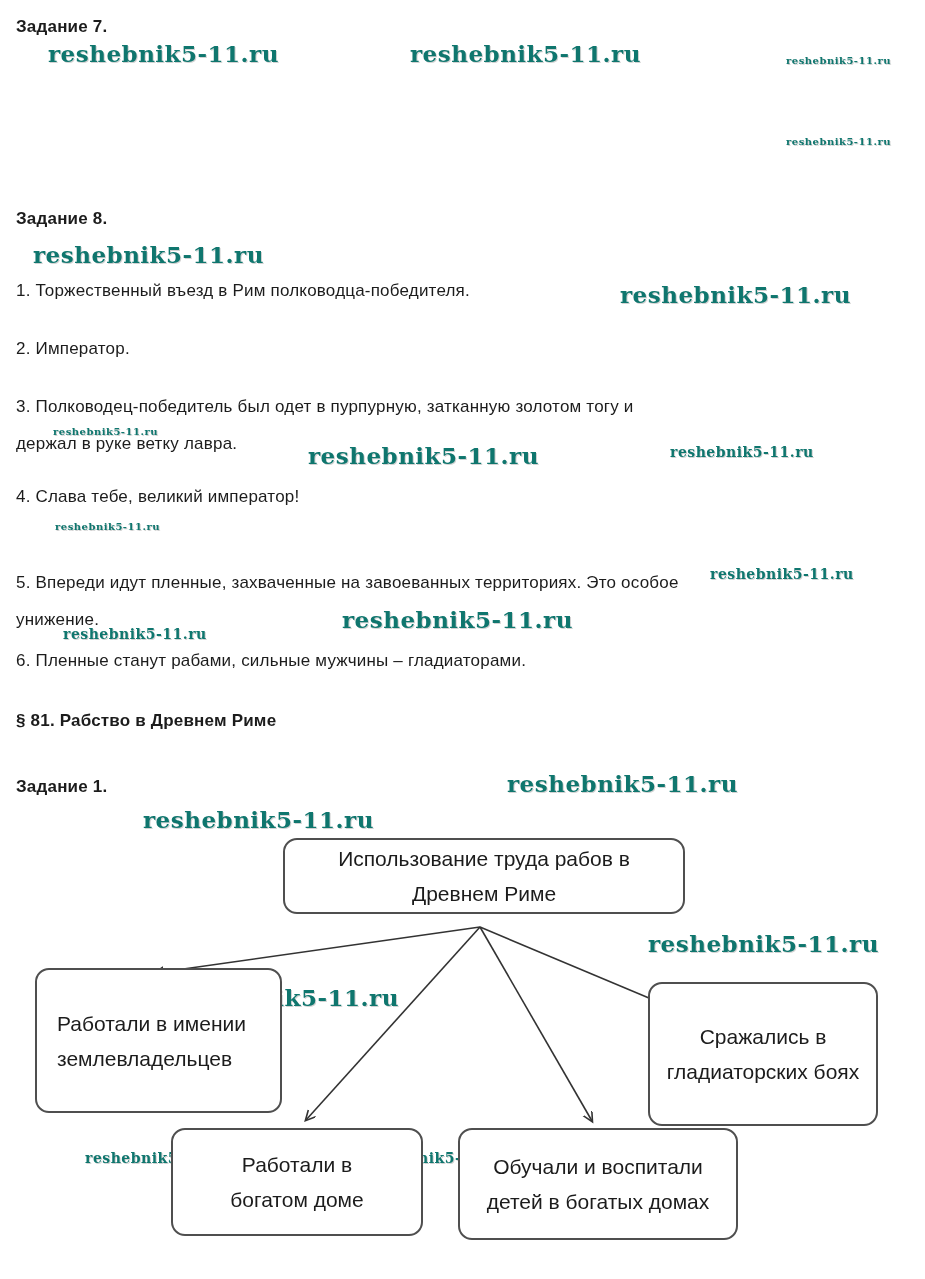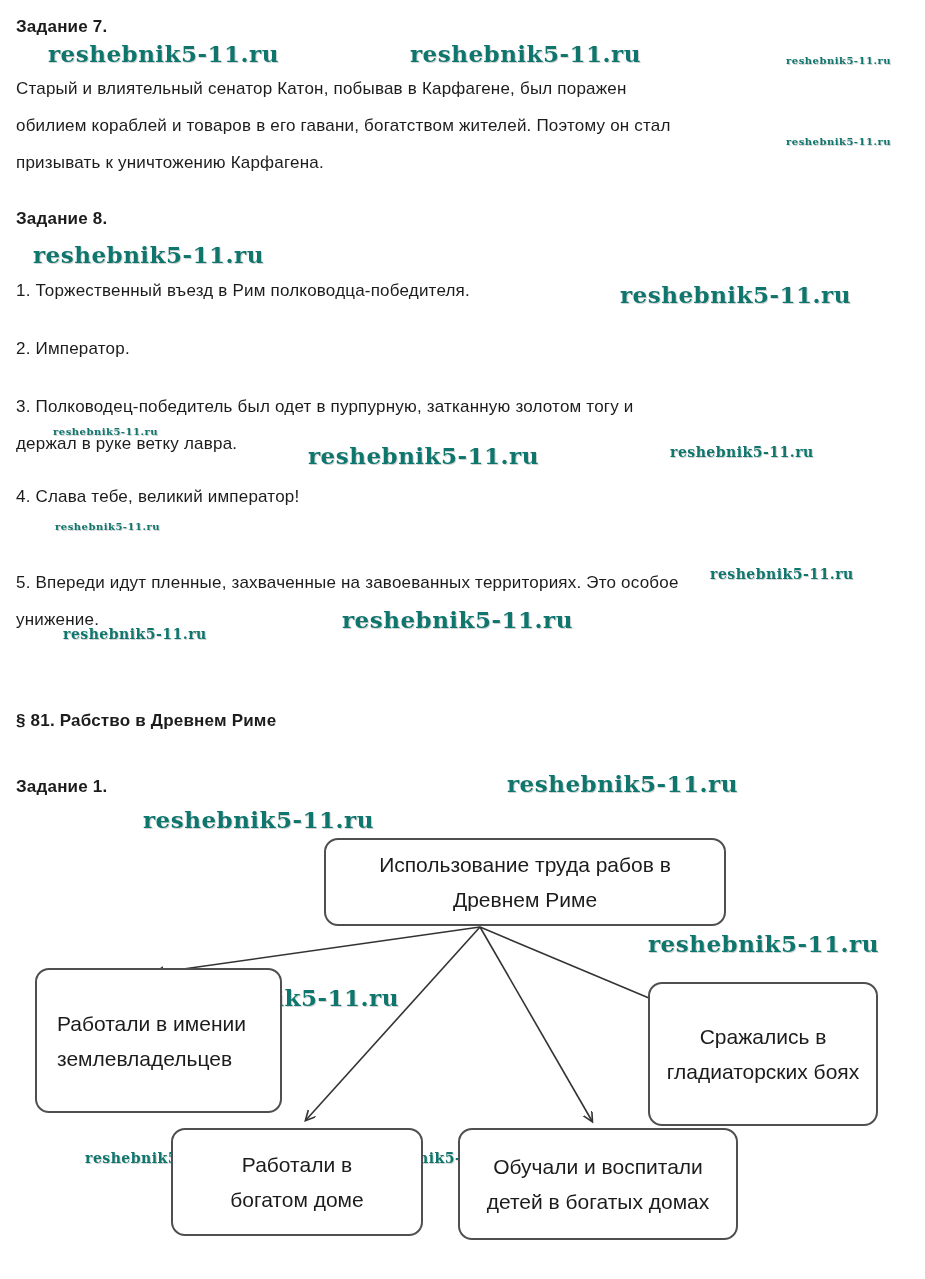--- a/index.html
+++ b/index.html
@@ -50,50 +50,48 @@
   <span class="wm wm-md" style="left:63px;  top:626px;">reshebnik5-11.ru</span>
   <span class="wm wm-lg" style="left:507px; top:770px;">reshebnik5-11.ru</span>
   <span class="wm wm-lg" style="left:143px; top:806px;">reshebnik5-11.ru</span>
   <span class="wm wm-lg" style="left:648px; top:930px;">reshebnik5-11.ru</span>
   <span class="wm wm-lg" style="left:168px; top:984px;">reshebnik5-11.ru</span>
   <span class="wm wm-md" style="left:728px; top:1096px;">reshebnik5-11.ru</span>
   <span class="wm wm-md" style="left:85px;  top:1150px;">reshebnik5-11.ru</span>
   <span class="wm wm-md" style="left:362px; top:1150px;">reshebnik5-11.ru</span>
 
   <div class="txt heading" style="left:16px; top:8px;">Задание 7.</div>
-  <div class="txt" style="left:16px; top:70px; width:900px;">Старый и влиятельный сенатор Катон, побывав в Карфагене, был поражен
-обилием кораблей и товаров в его гавани, богатством жителей. Поэтому он стал
-призывать к уничтожению Карфагена.</div>
 
   <div class="txt heading" style="left:16px; top:200px;">Задание 8.</div>
   <div class="txt" style="left:16px; top:272px; width:900px;">1. Торжественный въезд в Рим полководца-победителя.</div>
   <div class="txt" style="left:16px; top:330px; width:900px;">2. Император.</div>
   <div class="txt" style="left:16px; top:388px; width:900px;">3. Полководец-победитель был одет в пурпурную, затканную золотом тогу и
 держал в руке ветку лавра.</div>
   <div class="txt" style="left:16px; top:478px; width:900px;">4. Слава тебе, великий император!</div>
   <div class="txt" style="left:16px; top:564px; width:900px;">5. Впереди идут пленные, захваченные на завоеванных территориях. Это особое
 унижение.</div>
+  <div class="txt" style="left:16px; top:642px; width:900px;">6. Пленные станут рабами, сильные мужчины – гладиаторами.</div>
 
   <div class="txt heading" style="left:16px; top:702px;">§ 81. Рабство в Древнем Риме</div>
 
   <div class="txt heading" style="left:16px; top:768px;">Задание 1.</div>
 
   <svg class="arrows" viewBox="0 0 925 1279" xmlns="http://www.w3.org/2000/svg">
     <defs>
       <marker id="arrowhead" markerWidth="12" markerHeight="12" refX="9" refY="5" orient="auto" markerUnits="userSpaceOnUse">
         <path d="M0,0 L10,5 L0,10" fill="none" stroke="#333333" stroke-width="1.6"></path>
       </marker>
     </defs>
     <line x1="480" y1="927" x2="155" y2="973" stroke="#333333" stroke-width="1.6" marker-end="url(#arrowhead)"></line>
     <line x1="480" y1="927" x2="306" y2="1120" stroke="#333333" stroke-width="1.6" marker-end="url(#arrowhead)"></line>
     <line x1="480" y1="927" x2="592" y2="1121" stroke="#333333" stroke-width="1.6" marker-end="url(#arrowhead)"></line>
     <line x1="480" y1="927" x2="668" y2="1006" stroke="#333333" stroke-width="1.6" marker-end="url(#arrowhead)"></line>
   </svg>
 
-  <div class="box box-center" style="left:283px; top:838px; width:402px; height:88px;margin-left:41px;">Использование труда рабов в
+  <div class="box box-center" style="left:283px; top:838px; width:402px; height:76px;">Использование труда рабов в
 Древнем Риме</div>
 
   <div class="box box-left" style="left:35px; top:968px; width:247px; height:145px;">Работали в имении
 землевладельцев</div>
 
   <div class="box box-center" style="left:648px; top:982px; width:230px; height:144px;">Сражались в
 гладиаторских боях</div>
 
   <div class="box box-center" style="left:171px; top:1128px; width:252px; height:108px;">Работали в
 богатом доме</div>

